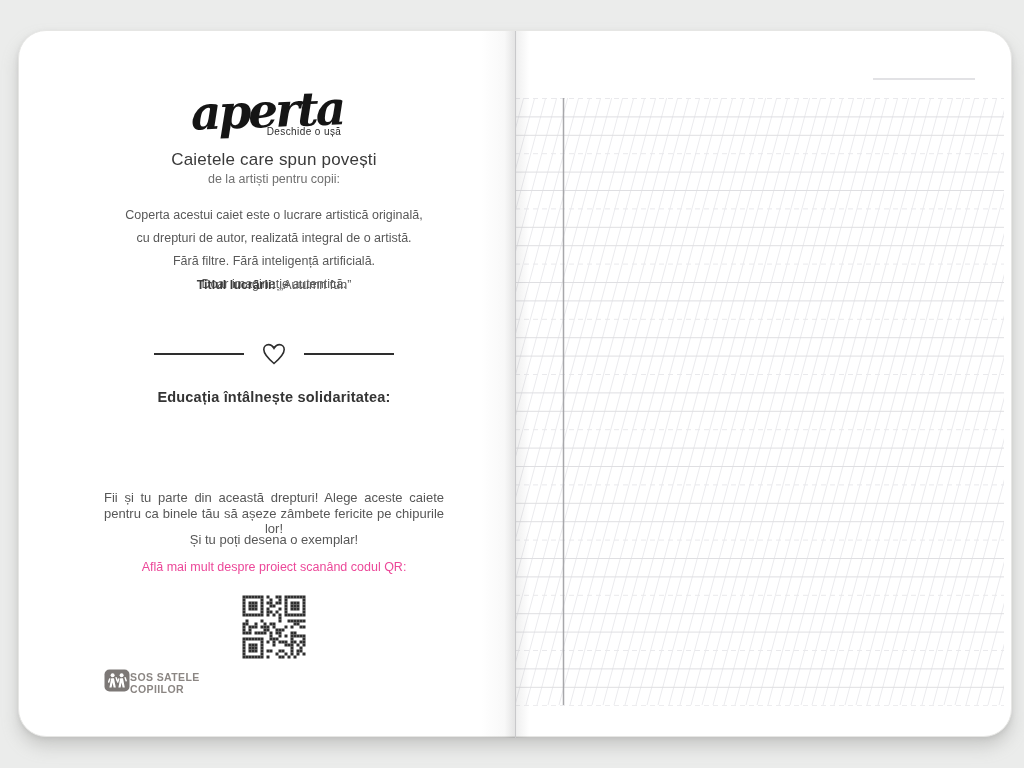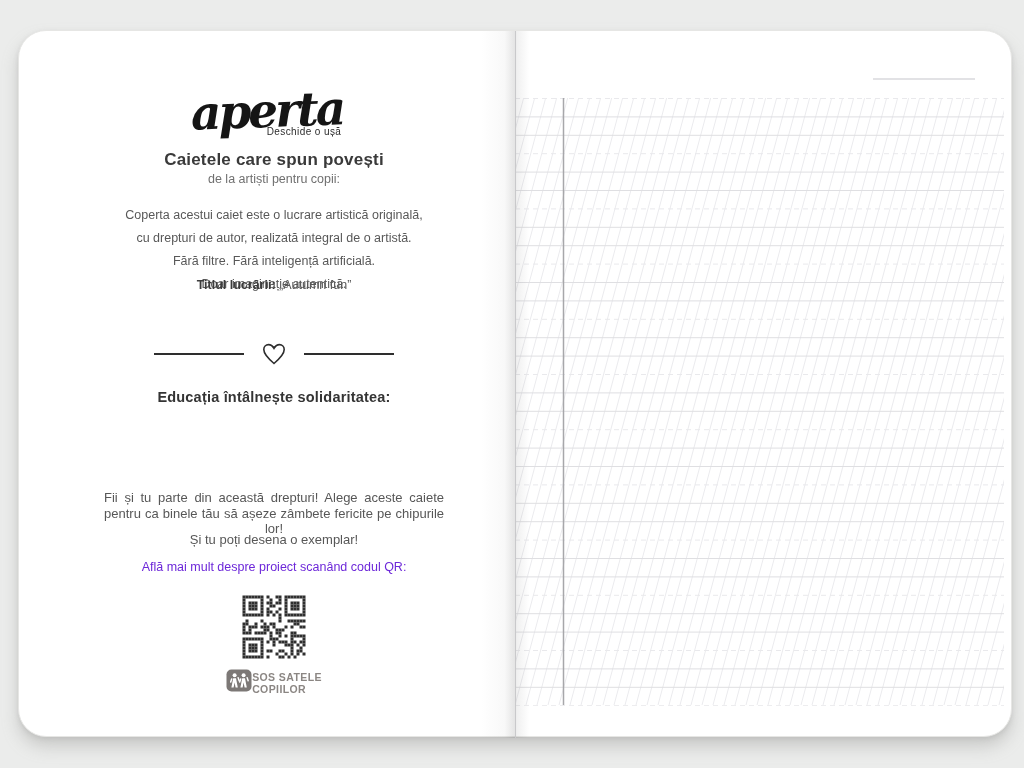--- a/index.html
+++ b/index.html
@@ -41,43 +41,43 @@
     font-family:"DejaVu Serif", serif;
     font-style:italic;font-weight:bold;
     font-size:47px;letter-spacing:-3px;color:#151515;
     transform:rotate(-2deg);
   }
   .tagline{
     top:95px;left:0;width:496px;
     font-size:10px;color:#2c2c2c;letter-spacing:0.4px;
     transform:translateX(37px);
   }
-  .headline{top:119px;font-size:17px;font-weight:bold;color:#3a3a3a;letter-spacing:0.2px;}
+  .headline{top:119px;font-size:17px;font-weight:normal;color:#3a3a3a;letter-spacing:0.2px;}
   .subheadline{top:141px;font-size:12.5px;color:#6f6f6f;}
   .intro{top:173px;font-size:12.5px;line-height:23px;white-space:pre-line;color:#585858;}
   .artwork{top:231px;font-size:12.5px;line-height:14.3px;color:#585858;margin-top:16px;}
   .artwork b{color:#3c3c3c;}
   .divider{
     top:310px;height:26px;display:flex;align-items:center;justify-content:center;gap:18px;
   }
   .divider .rule{width:90px;height:2px;background:#2e2e2e;}
   .heart svg{display:block;}
   .h2{top:358px;font-size:14.5px;font-weight:bold;color:#343434;letter-spacing:0.2px;}
   .just{
     text-align:justify;text-align-last:center;
     font-size:13px;line-height:15.7px;color:#575757;
   }
   .donate{top:385px;}
   .donate b{color:#393939;}
   .mission{top:459px;}
   .mission2{top:501px;font-size:13px;color:#575757;}
-  .qr-caption{top:529px;font-size:12.5px;color:#6d28d9;}
+  .qr-caption{top:529px;font-size:12.5px;color:#ec4899;}
   .qr-wrap{top:562px;display:flex;justify-content:center;}
   .sos-row{
-    top:638px;display:flex;align-items:center;justify-content:center;
+    top:638px;display:flex;align-items:center;
   }
   .sos-text{
     text-align:left;font-size:10.5px;font-weight:bold;color:#8b8683;
     letter-spacing:0.4px;line-height:12px;
   }
 
   
   .name-line{position:absolute;left:358px;top:47px;width:102px;height:2px;background:#e2e2e5;}
   .grid-svg{position:absolute;left:0;top:67px;}
 </style>

